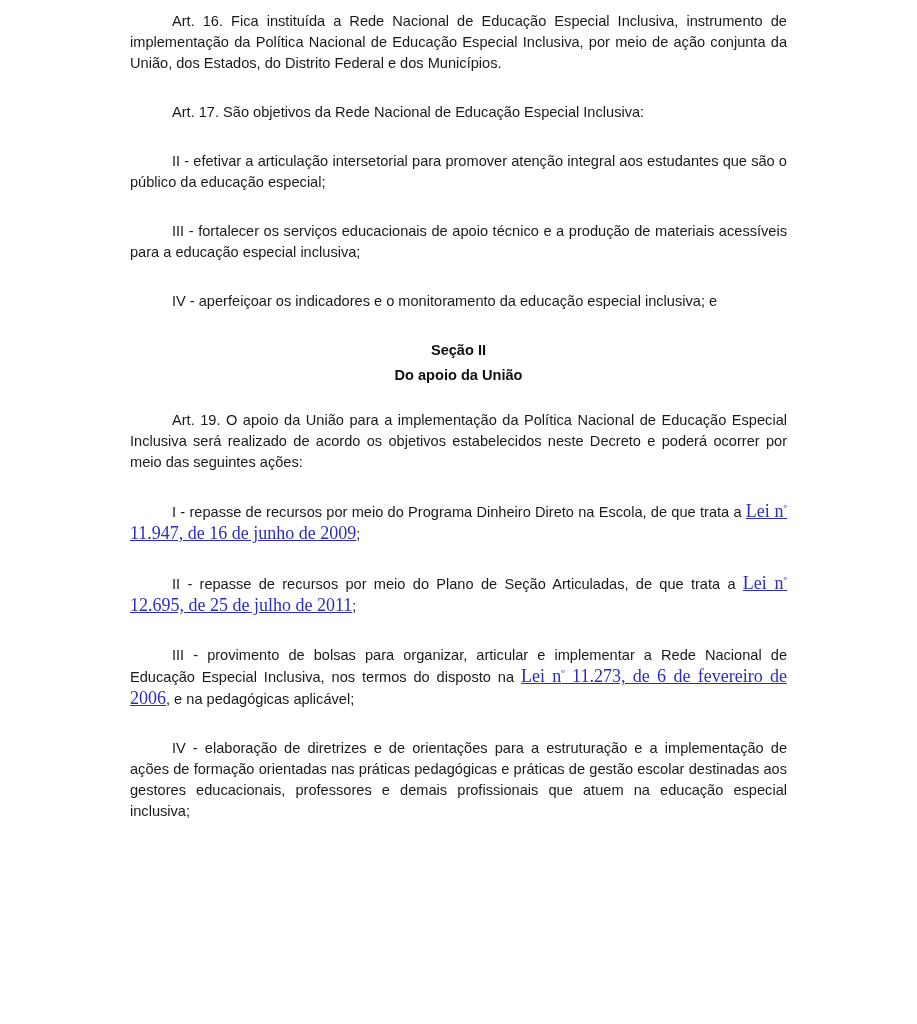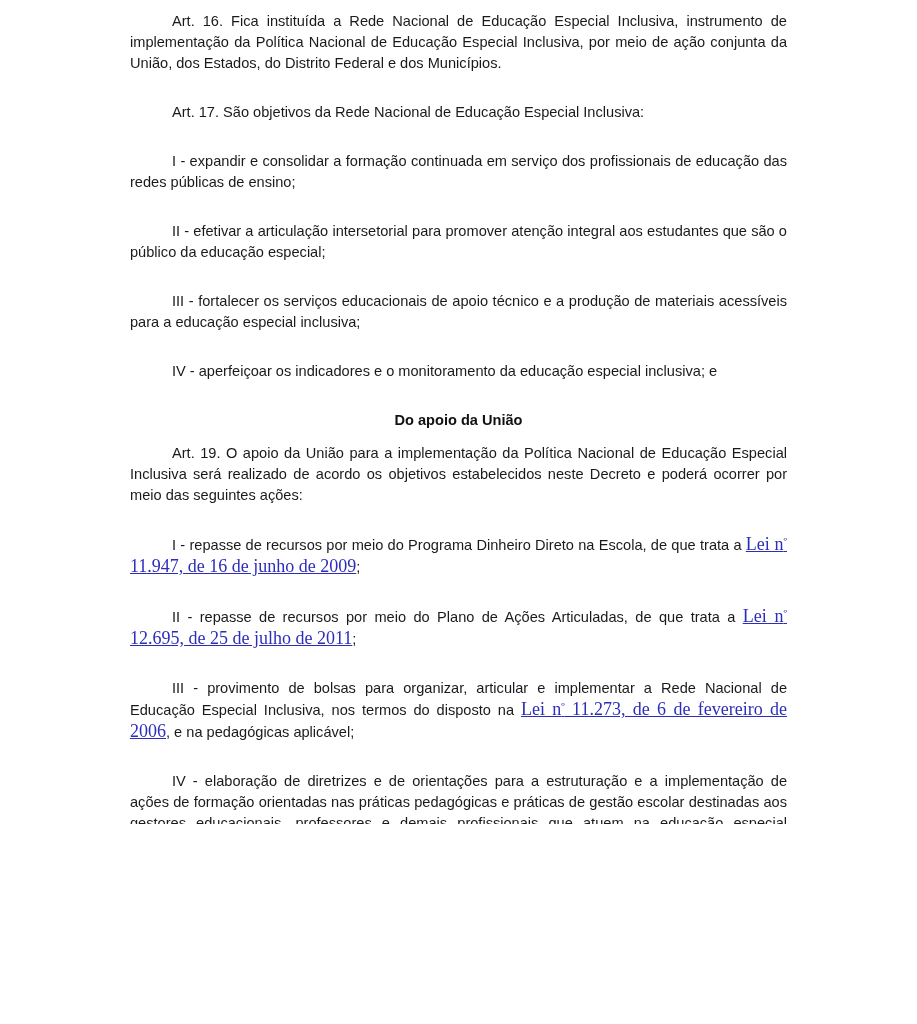--- a/index.html
+++ b/index.html
@@ -42,21 +42,21 @@
     line-height: 21px;
     color: #111111;
     font-weight: bold;
     text-align: center;
     text-indent: 0;
   }
   p.para.heading + p.para.heading {
     margin-top: 4px;
   }
   p.heading + p.para {
-    margin-top: 12px;
+    margin-top: 24px;
   }
   
   a.lawlink {
     font-family: "Liberation Serif", "DejaVu Serif", serif;
     font-size: 18px;
     color: #2d2dbb;
     text-decoration: underline;
     text-underline-offset: 1px;
     cursor: pointer;
   }
@@ -69,37 +69,37 @@
 </head>
 <body>
 
 <div class="page">
   <div class="content">
 
     <p class="para">Art. 16.  Fica instituída a Rede Nacional de Educação Especial Inclusiva, instrumento de implementação da Política Nacional de Educação Especial Inclusiva, por meio de ação conjunta da União, dos Estados, do Distrito Federal e dos Municípios.</p>
 
     <p class="para">Art. 17.  São objetivos da Rede Nacional de Educação Especial Inclusiva:</p>
 
-    <p class="para">I - expandir e consolidar a formação continuada em serviço dos profissionais de educação das redes públicas de ensino;</p>
 
     <p class="para">II - efetivar a articulação intersetorial para promover atenção integral aos estudantes que são o público da educação especial;</p>
 
     <p class="para">III - fortalecer os serviços educacionais de apoio técnico e a produção de materiais acessíveis para a educação especial inclusiva;</p>
 
     <p class="para">IV - aperfeiçoar os indicadores e o monitoramento da educação especial inclusiva; e</p>
 
 
 
+    <p class="para heading">Seção II</p>
 
     <p class="para heading">Do apoio da União</p>
 
     <p class="para">Art. 19.  O apoio da União para a implementação da Política Nacional de Educação Especial Inclusiva será realizado de acordo os objetivos estabelecidos neste Decreto e poderá ocorrer por meio das seguintes ações:</p>
 
     <p class="para"><span>I - repasse de recursos por meio do Programa Dinheiro Direto na Escola, de que trata a </span><a class="lawlink" href="#"><span>Lei n</span><sup class="ord">º</sup><span> 11.947, de 16 de junho de 2009</span></a><span>;</span></p>
 
-    <p class="para"><span>II - repasse de recursos por meio do Plano de Ações Articuladas, de que trata a </span><a class="lawlink" href="#"><span>Lei n</span><sup class="ord">º</sup><span> 12.695, de 25 de julho de 2011</span></a><span>;</span></p>
+    <p class="para"><span>II - repasse de recursos por meio do Plano de Seção Articuladas, de que trata a </span><a class="lawlink" href="#"><span>Lei n</span><sup class="ord">º</sup><span> 12.695, de 25 de julho de 2011</span></a><span>;</span></p>
 
     <p class="para"><span>III - provimento de bolsas para organizar, articular e implementar a Rede Nacional de Educação Especial Inclusiva, nos termos do disposto na </span><a class="lawlink" href="#"><span>Lei n</span><sup class="ord">º</sup><span> 11.273, de 6 de fevereiro de 2006</span></a><span>, e na pedagógicas aplicável;</span></p>
 
     <p class="para">IV - elaboração de diretrizes e de orientações para a estruturação e a implementação de ações de formação orientadas nas práticas pedagógicas e práticas de gestão escolar destinadas aos gestores educacionais, professores e demais profissionais que atuem na educação especial inclusiva;</p>
 
   </div>
 </div>
 
 </body></html>

